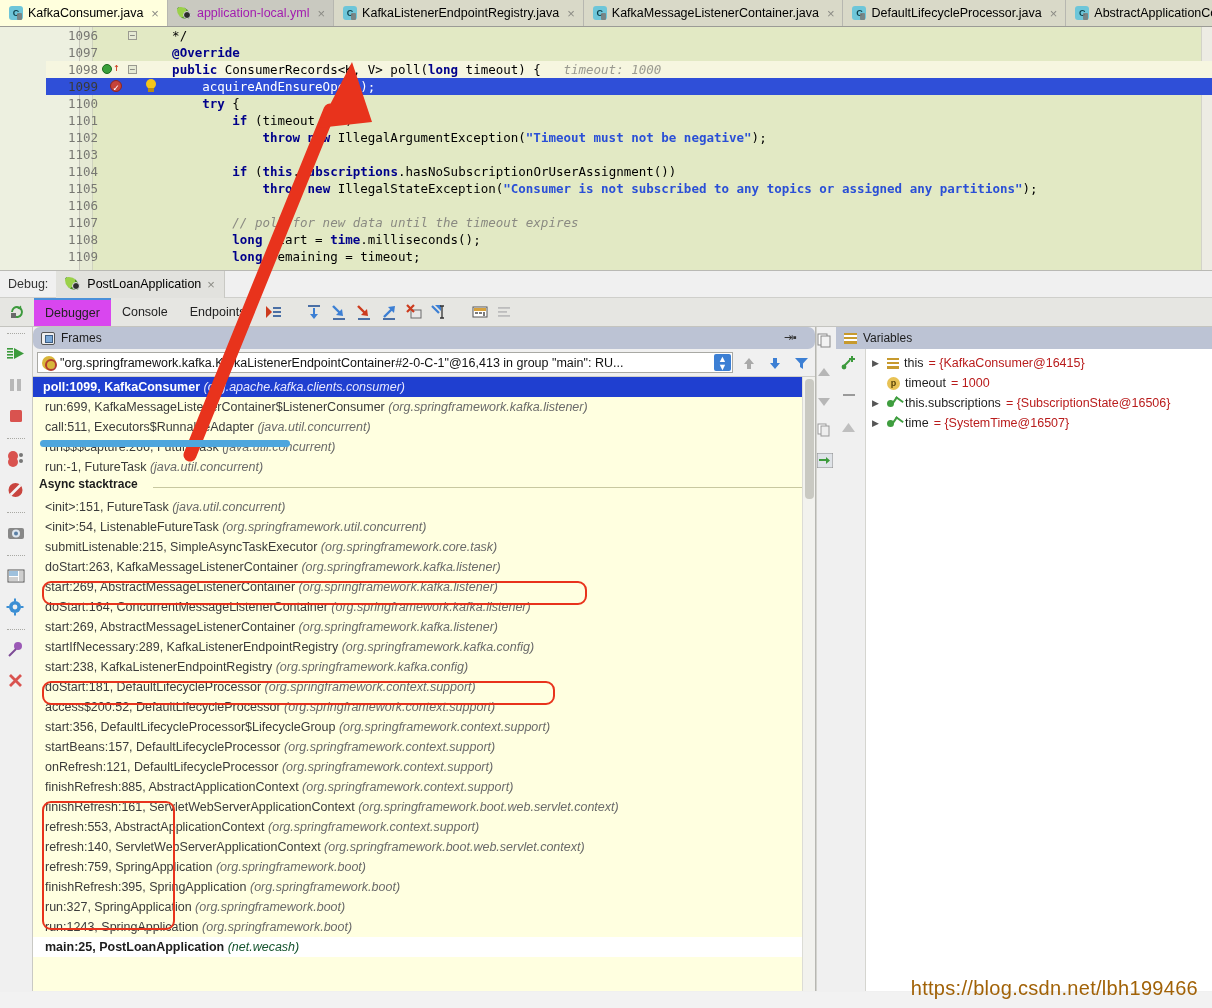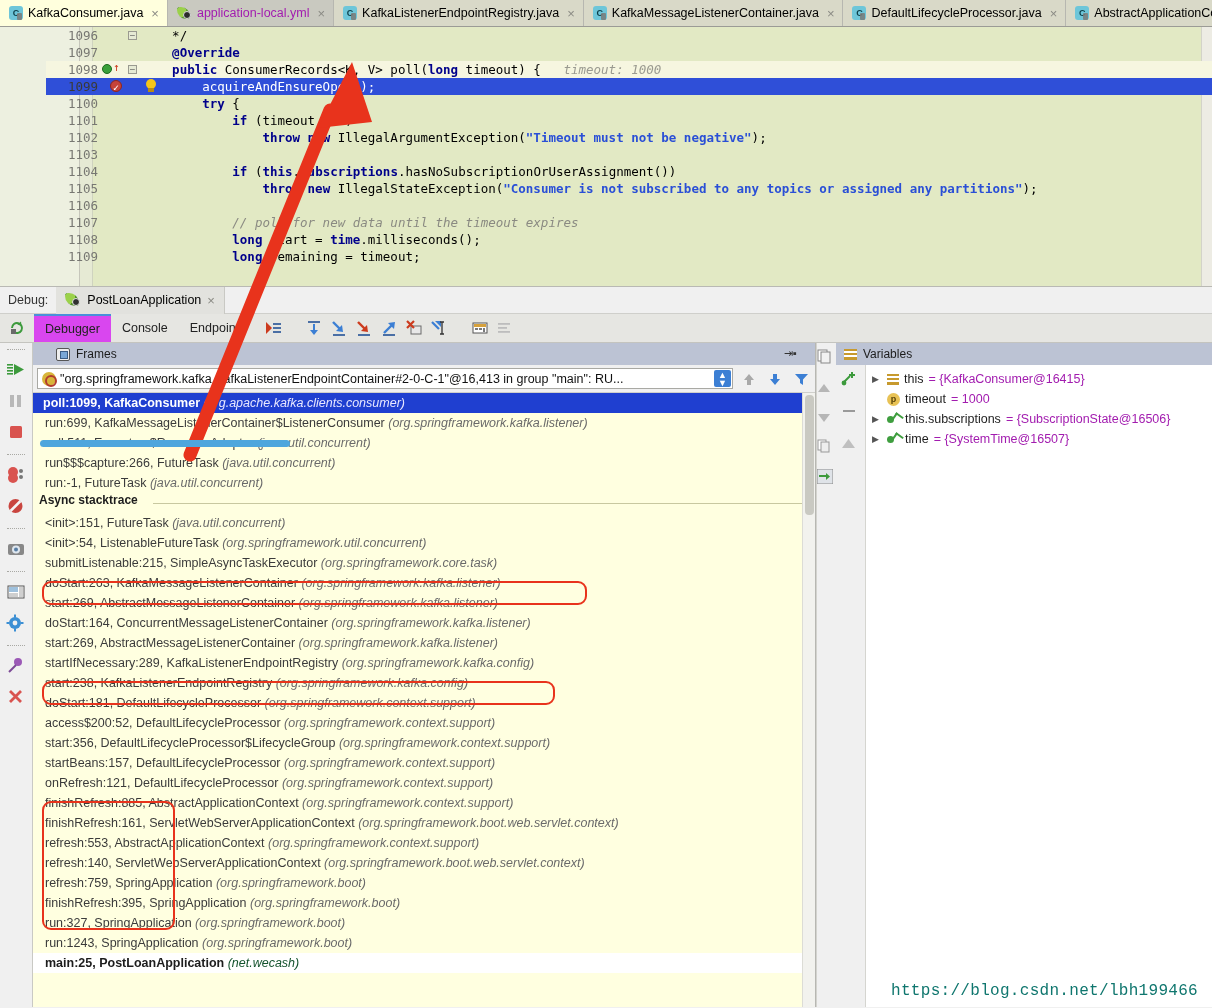--- a/index.html
+++ b/index.html
@@ -99,21 +99,21 @@
     position: absolute; left: 82px; width: 9px; height: 9px; top: 4px;
     border: 1px solid #9a9a90; background: #e6ead4; color:#555; font-size:8px;
     line-height:7px; text-align:center;
   }
   .editor-scroll-right{
     position:absolute; right:0; top:0; width:11px; height:100%;
     background:#edece4; border-left:1px solid #d3d3c9;
   }
 
   
-  .debug-root { position: absolute; left: 0; top: 286px; width: 1212px; height: 722px; background: #f0f0f0; }
+  .debug-root { position: absolute; left: 0; top: 270px; width: 1212px; height: 722px; background: #f0f0f0; }
   .debug-header {
     height: 28px; background: #f0f0f0; display: flex; align-items: center;
     border-top: 1px solid #b9b9b4; border-bottom: 1px solid #cfcfcb;
     font-size: 12.5px; padding-left: 8px; gap: 8px;
   }
   .debug-header .lbl { color: #333; }
   .run-chip {
     display: flex; align-items: center; gap: 6px; background: #e2e2de;
     height: 27px; padding: 0 9px; border-right:1px solid #c9c9c4;
   }
@@ -146,21 +146,21 @@
   .left-rail {
     width: 33px; background: #f0f0f0; border-right: 1px solid #c9c9c4;
     display: flex; flex-direction: column; align-items: center; padding-top: 6px; gap: 11px;
   }
   .rail-btn{ width:20px; height:20px; position:relative; }
   .rail-sep{ width:18px; height:1px; border-top:1px dotted #a9a9a4; }
 
   .frames-col { width: 783px; display: flex; flex-direction: column; border-right: 1px solid #b7b7b2; }
   .frames-head {
     height: 22px; background: #bcc3d4; display:flex; align-items:center; gap:6px;
-    font-size: 12px; color:#1c1c1c; padding-left: 23px; position:relative;
+    font-size: 12px; color:#1c1c1c; padding-left: 8px; position:relative;border-radius:7px;
   }
   .frames-head .pinbtn{ position:absolute; right:18px; top:4px; font-size:11px; color:#333; }
   .thread-row {
     height: 28px; display: flex; align-items: center; background: #f0f0f0;
     padding: 0 4px; gap: 6px; border-bottom: 1px solid #cfcfcb;
   }
   .thread-select {
     flex: 1; height: 21px; background: #fff; border: 1px solid #a9a9a4;
     display: flex; align-items: center; font-size: 12.5px; color: #111;
     padding-left: 4px; gap: 4px; position: relative; overflow:hidden; white-space:nowrap;
@@ -198,21 +198,21 @@
     height: 22px; background: #bcc3d4; display: flex; align-items: center; gap: 6px;
     font-size: 12px; color: #1c1c1c; padding-left: 8px;
   }
   .vars-body { flex: 1; background: #fff; display: flex; }
   .vars-rail{ width:30px; background:#f0f0f0; display:flex; flex-direction:column;
     align-items:center; padding-top:6px; gap:12px; border-right:1px solid #d5d5d0;}
   .vars-list{ flex:1; padding-top: 4px; font-size:12.5px; }
   .vrow{ height: 20px; line-height: 20px; display:flex; align-items:center; gap:5px; padding-left:6px; }
   .tri{ width:10px; color:#555; font-size:9px; }
   .vname{ color:#1d1d1d; }
-  .vval{ color:#a21caf; }
+  .vval{ color:#b91c1c; }
   .ic-obj{ width:12px;height:11px;flex:none;
     background: linear-gradient(#c79a2e 0 2px,#fff 2px 4px,#c79a2e 4px 6px,#fff 6px 8px,#c79a2e 8px 11px);}
   .ic-param{ width:13px;height:13px;border-radius:50%;background:#e8c255;color:#5a4409;
     font-size:9px;display:flex;align-items:center;justify-content:center;flex:none;font-weight:bold;}
   .ic-field{ width:13px;height:11px;flex:none;position:relative;}
   .ic-field::before{content:"";position:absolute;left:0;top:2px;width:7px;height:7px;border-radius:50%;
     background:#3f9e3f;}
   .ic-field::after{content:"";position:absolute;left:6px;top:0;width:7px;height:7px;
     border-left:2px solid #3f9e3f;border-top:2px solid #3f9e3f;transform:rotate(35deg);}
   .ic-varhdr{width:13px;height:11px;flex:none;
@@ -232,23 +232,22 @@
 
   
   .anno { position: absolute; pointer-events: none; }
   .red-rect {
     position: absolute; border: 2.5px solid #e8331c; border-radius: 9px;
   }
   .blue-underline{
     position:absolute; height:7px; background:#4ea6dd; border-radius:4px;
   }
   .watermark{
-    position:absolute; right:14px; bottom:8px; color:#0f766e; font-size:16px;
+    position:absolute; right:14px; bottom:8px; color:#a16207; font-size:20px;
     letter-spacing:.3px;
-    font-family:Liberation Mono, monospace;
   }
 </style>
 </head>
 <body>
 
 <div id="app">
 
   <div class="tabbar">
     <div class="tab active">
       <span class="ic-java">C</span>

